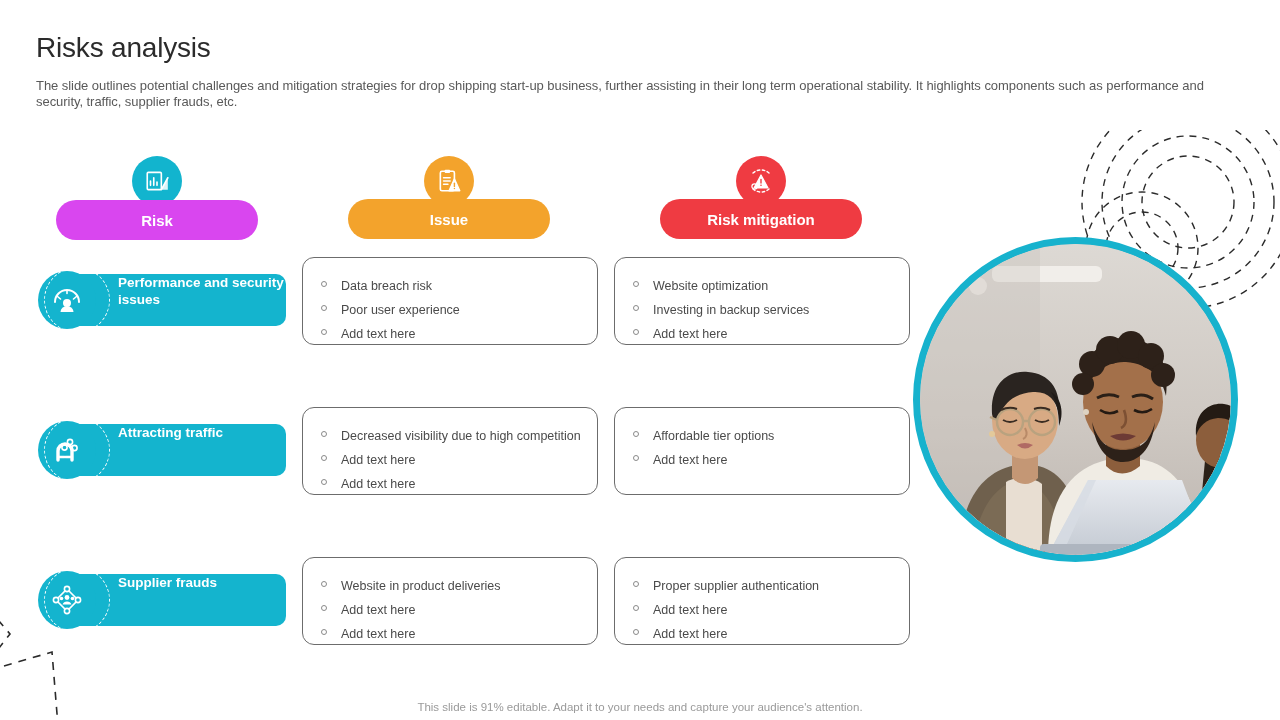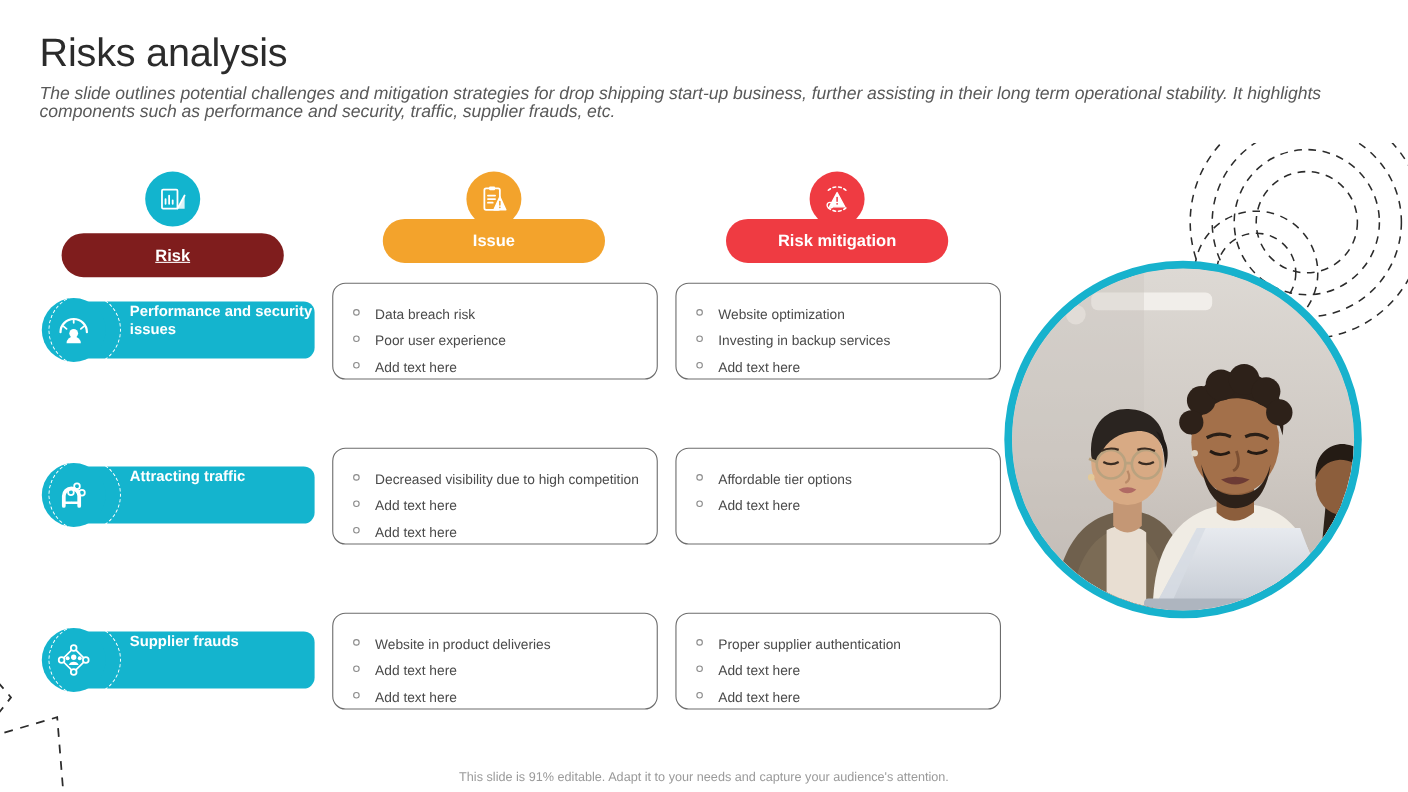--- a/index.html
+++ b/index.html
@@ -17,37 +17,36 @@
     width: 1280px;
     height: 720px;
     background: #ffffff;
   }
 
   
   .page-title {
     position: absolute;
     left: 36px;
     top: 24px;
-    font-size: 36px;
+    font-size: 28px;
     font-weight: 400;
     color: #2b2b2b;
     letter-spacing: -0.2px;
     line-height: 48px;
   }
 
   .page-subtitle {
     position: absolute;
     left: 36px;
     top: 78px;
     width: 1180px;
-    font-size: 16px;
+    font-size: 13px;
     line-height: 15.5px;
     color: #595959;
     letter-spacing: -0.05px;
-    font-style: italic;
   }
 
   
   .col-head {
     position: absolute;
     height: 40px;
     border-radius: 20px;
     display: flex;
     align-items: center;
     justify-content: center;
@@ -61,21 +60,21 @@
     width: 50px;
     height: 50px;
     border-radius: 50%;
     display: flex;
     align-items: center;
     justify-content: center;
     z-index: 2;
   }
   .col-head-icon svg { width: 26px; height: 26px; display: block; }
 
-  #head-risk       { left: 56px;  top: 212px; width: 202px; background: #7f1d1d; text-decoration: underline; }
+  #head-risk       { left: 56px;  top: 200px; width: 202px; background: #d946ef; }
   #head-risk-icon  { left: 132px; top: 156px; background: #12b4ce; }
   #head-issue      { left: 348px; top: 199px; width: 202px; background: #f3a32c; }
   #head-issue-icon { left: 424px; top: 156px; background: #f3a32c; }
   #head-mit        { left: 660px; top: 199px; width: 202px; background: #ef3b42; }
   #head-mit-icon   { left: 736px; top: 156px; background: #ef3b42; }
 
   
   .row-label {
     position: absolute;
     left: 60px;

